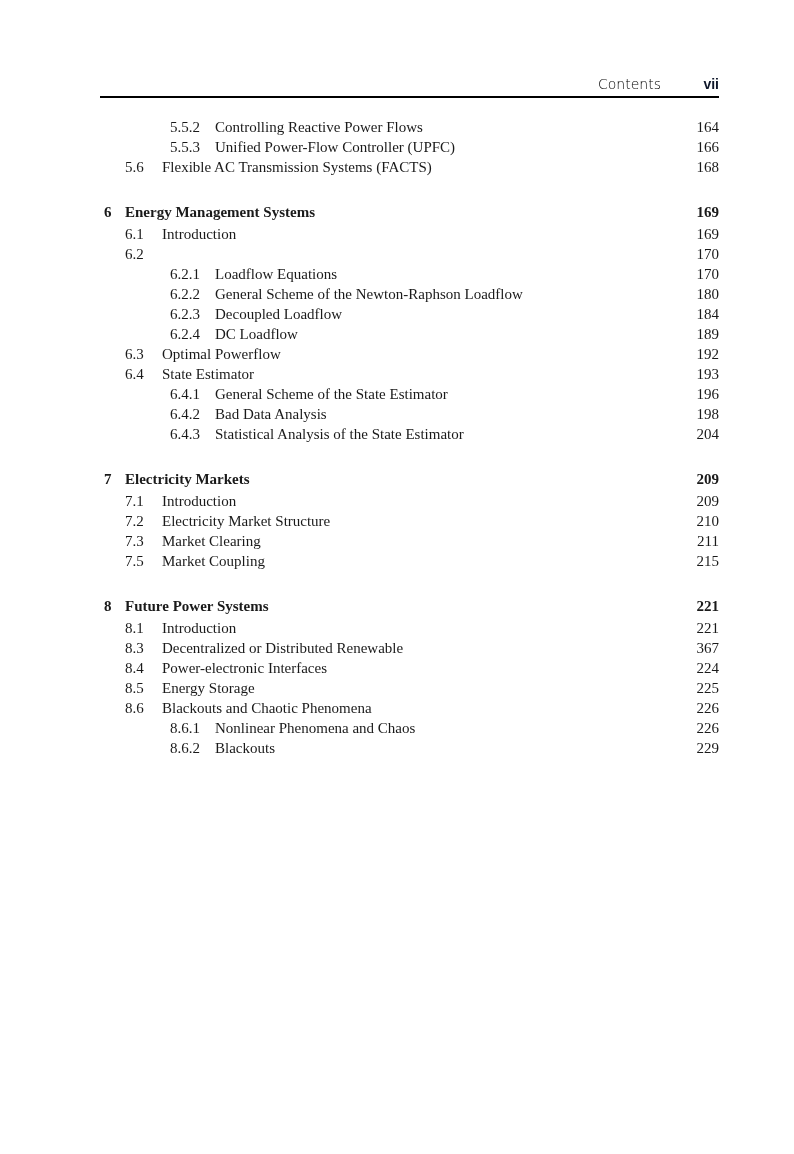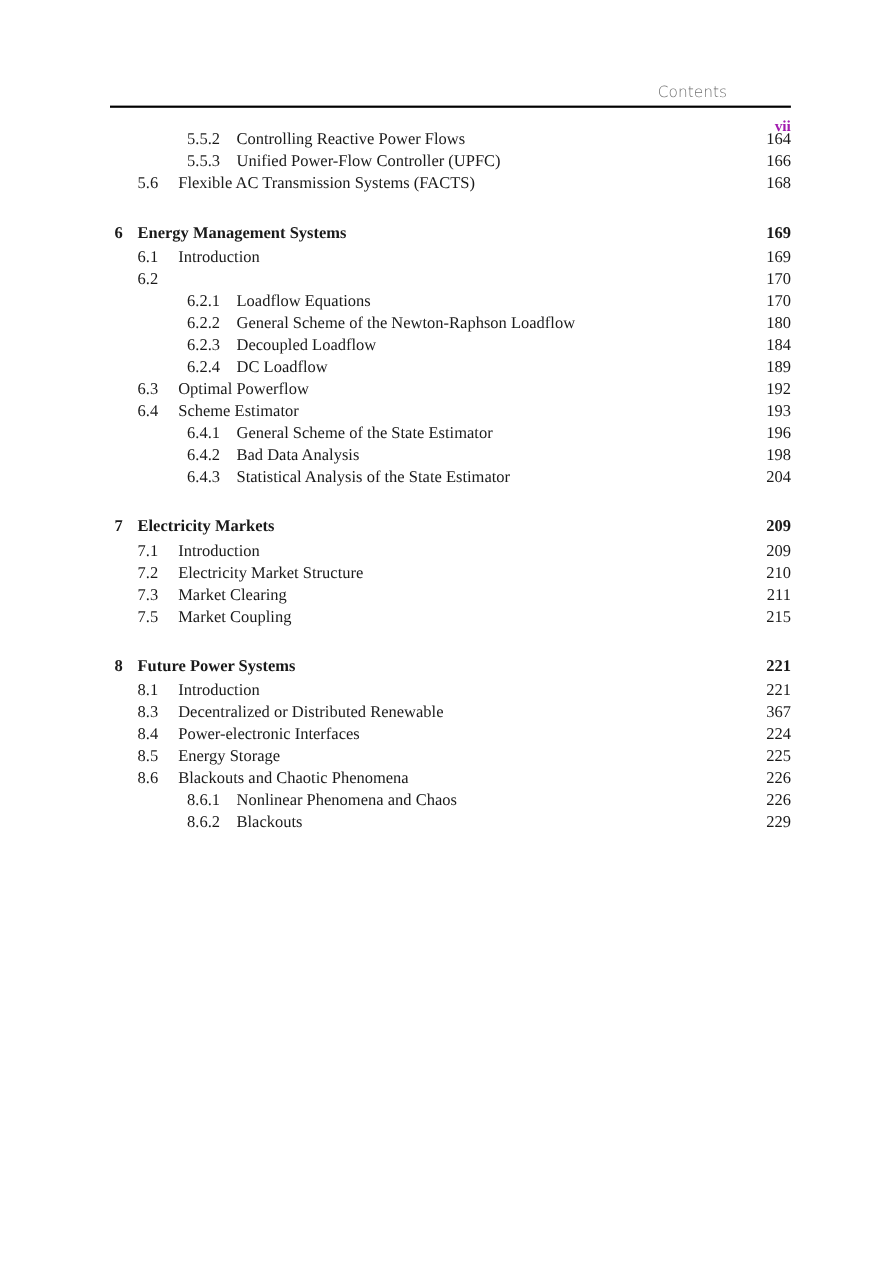--- a/index.html
+++ b/index.html
@@ -1,23 +1,23 @@
 <!DOCTYPE html>
 <html><head>
 <meta charset="utf-8">
 <style>
   html, body { margin: 0; padding: 0; background: #ffffff; }
   body { width: 794px; height: 1154px; position: relative; overflow: hidden;
          font-family: "Liberation Serif", serif; color: #1a1a1a; }
   .header { position: absolute; left: 100px; top: 74px; width: 619px; height: 22px;
             border-bottom: 2px solid #000; }
   .header .title { position: absolute; right: 58px; top: 2px;
-                   font-family: "DejaVu Sans", sans-serif; font-size: 14px; font-weight: 300; color: #737373; }
+                   font-family: "DejaVu Sans", sans-serif; font-size: 14px; font-weight: 300; color: #000000; }
   .header .pnum { position: absolute; right: 0; top: 2px;
-                  font-family: Liberation Serif, serif; font-size: 14px; font-weight: bold; color: #a21caf; margin-top: 32px; }
+                  font-family: Liberation Sans, sans-serif; font-size: 14px; font-weight: bold; color: #0f172a; }
   .toc { position: absolute; left: 100px; top: 117px; width: 619px; }
   .row { position: relative; height: 20px; font-size: 15px; line-height: 20px; }
   .row .num { position: absolute; }
   .row .label { position: absolute; }
   .row .page { position: absolute; right: 0; }
   .row.l1 .num { left: 25px; }
   .row.l1 .label { left: 62px; }
   .row.l2 .num { left: 70px; }
   .row.l2 .label { left: 115px; }
   .row.chapter { font-weight: bold; height: 24px; line-height: 24px; }
@@ -84,21 +84,21 @@
       <span class="label">DC Loadflow</span>
       <span class="page">189</span>
     </div>
     <div class="row l1">
       <span class="num">6.3</span>
       <span class="label">Optimal Powerflow</span>
       <span class="page">192</span>
     </div>
     <div class="row l1">
       <span class="num">6.4</span>
-      <span class="label">Scheme Estimator</span>
+      <span class="label">State Estimator</span>
       <span class="page">193</span>
     </div>
     <div class="row l2">
       <span class="num">6.4.1</span>
       <span class="label">General Scheme of the State Estimator</span>
       <span class="page">196</span>
     </div>
     <div class="row l2">
       <span class="num">6.4.2</span>
       <span class="label">Bad Data Analysis</span>

